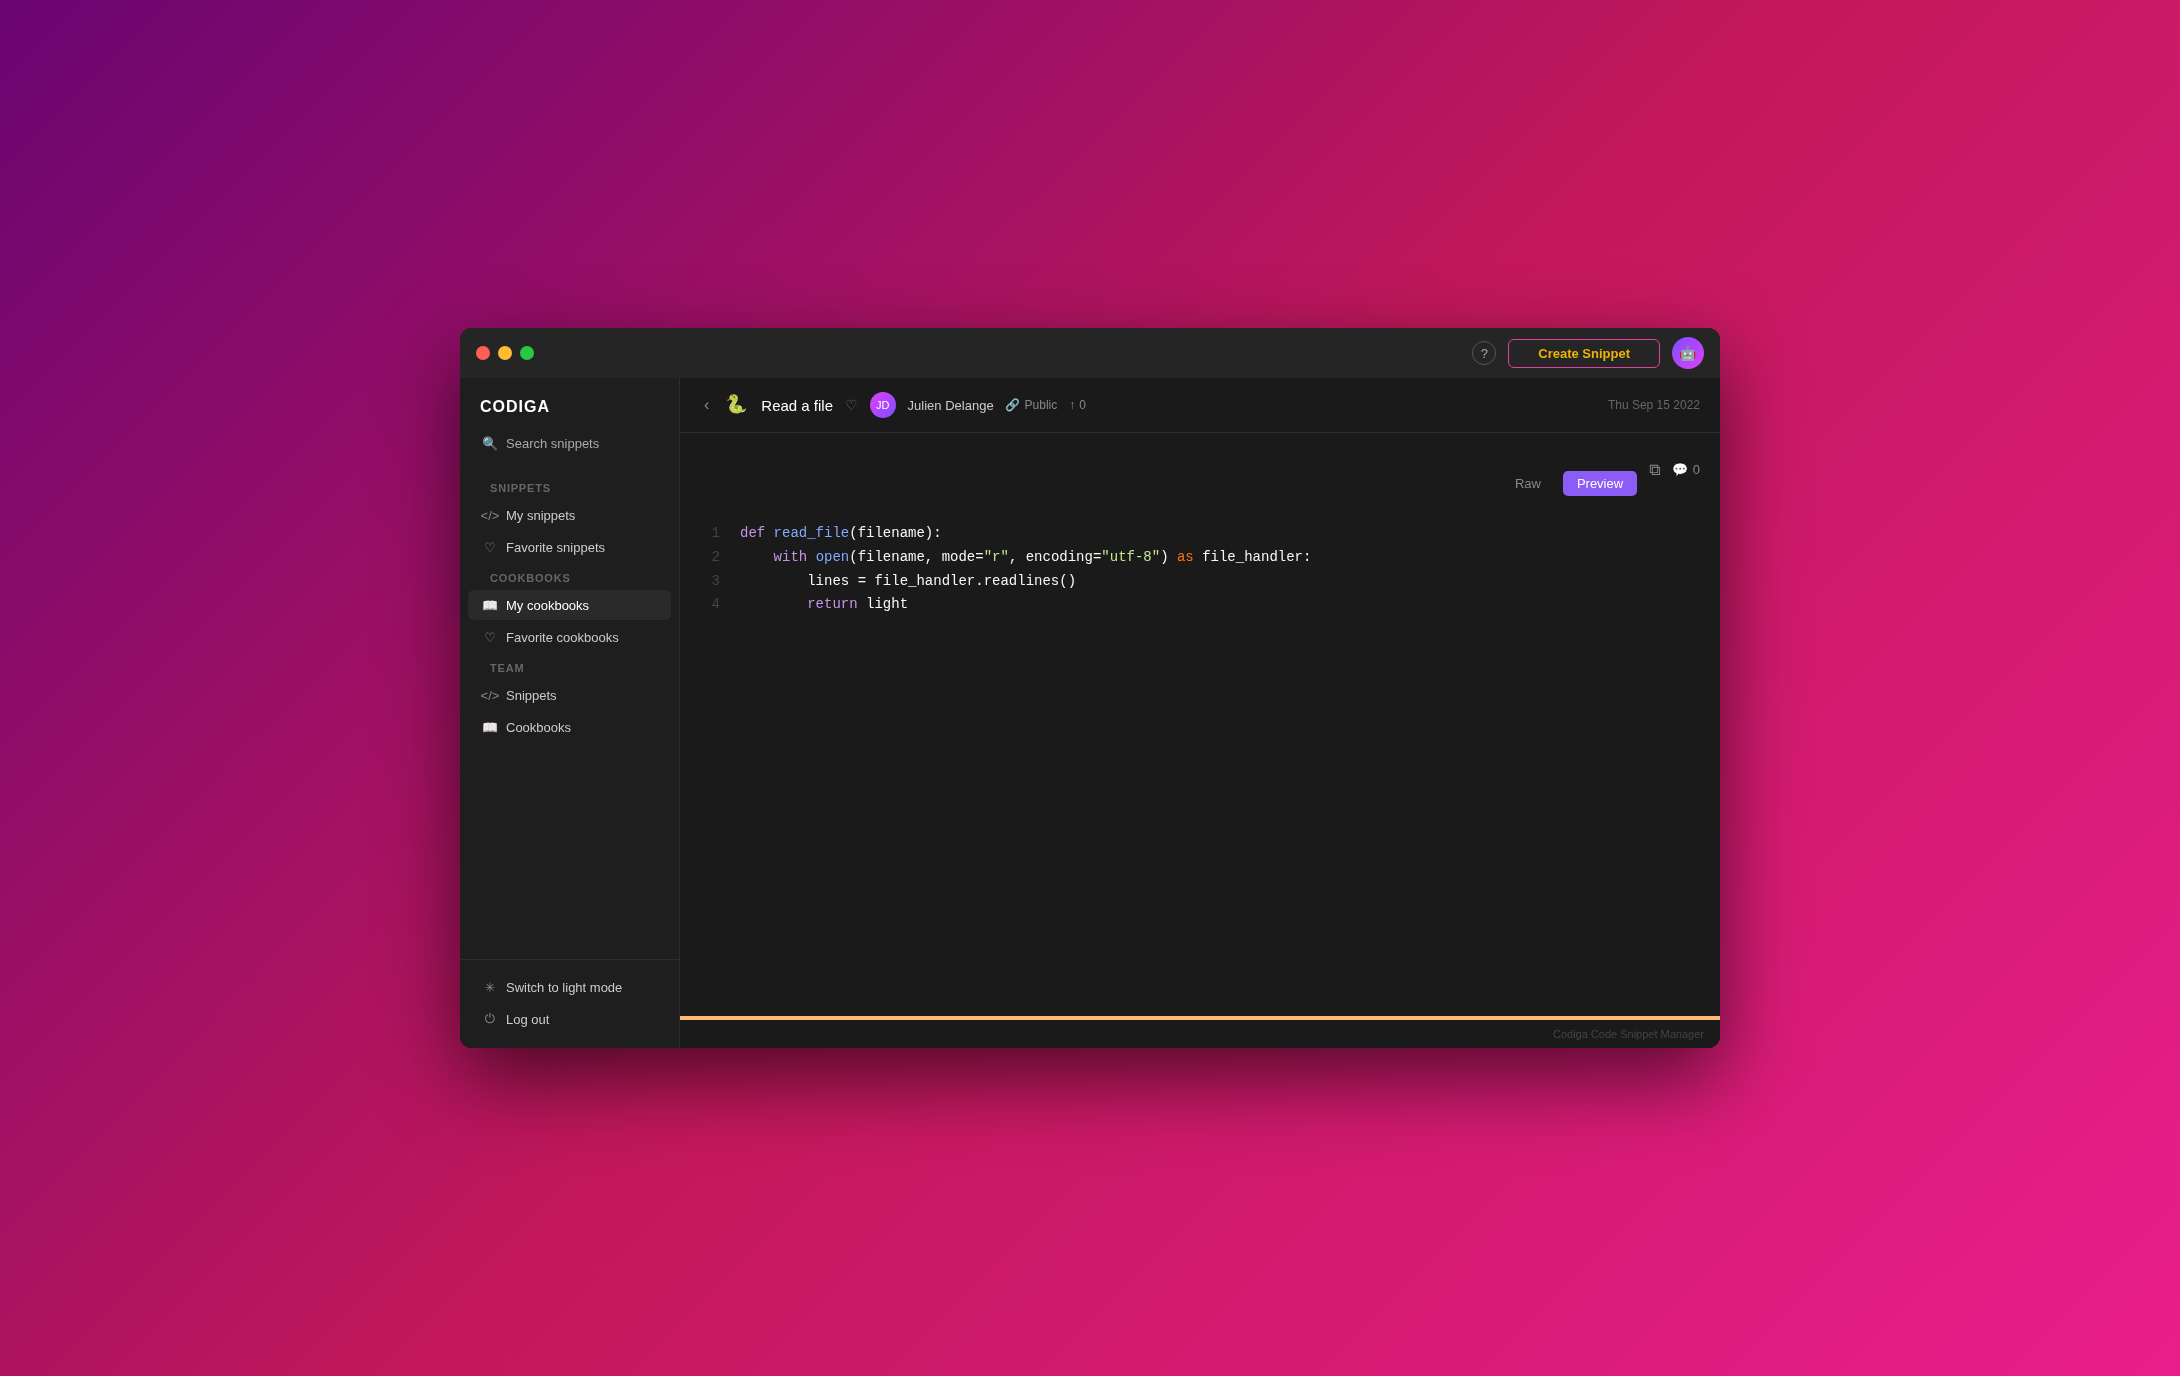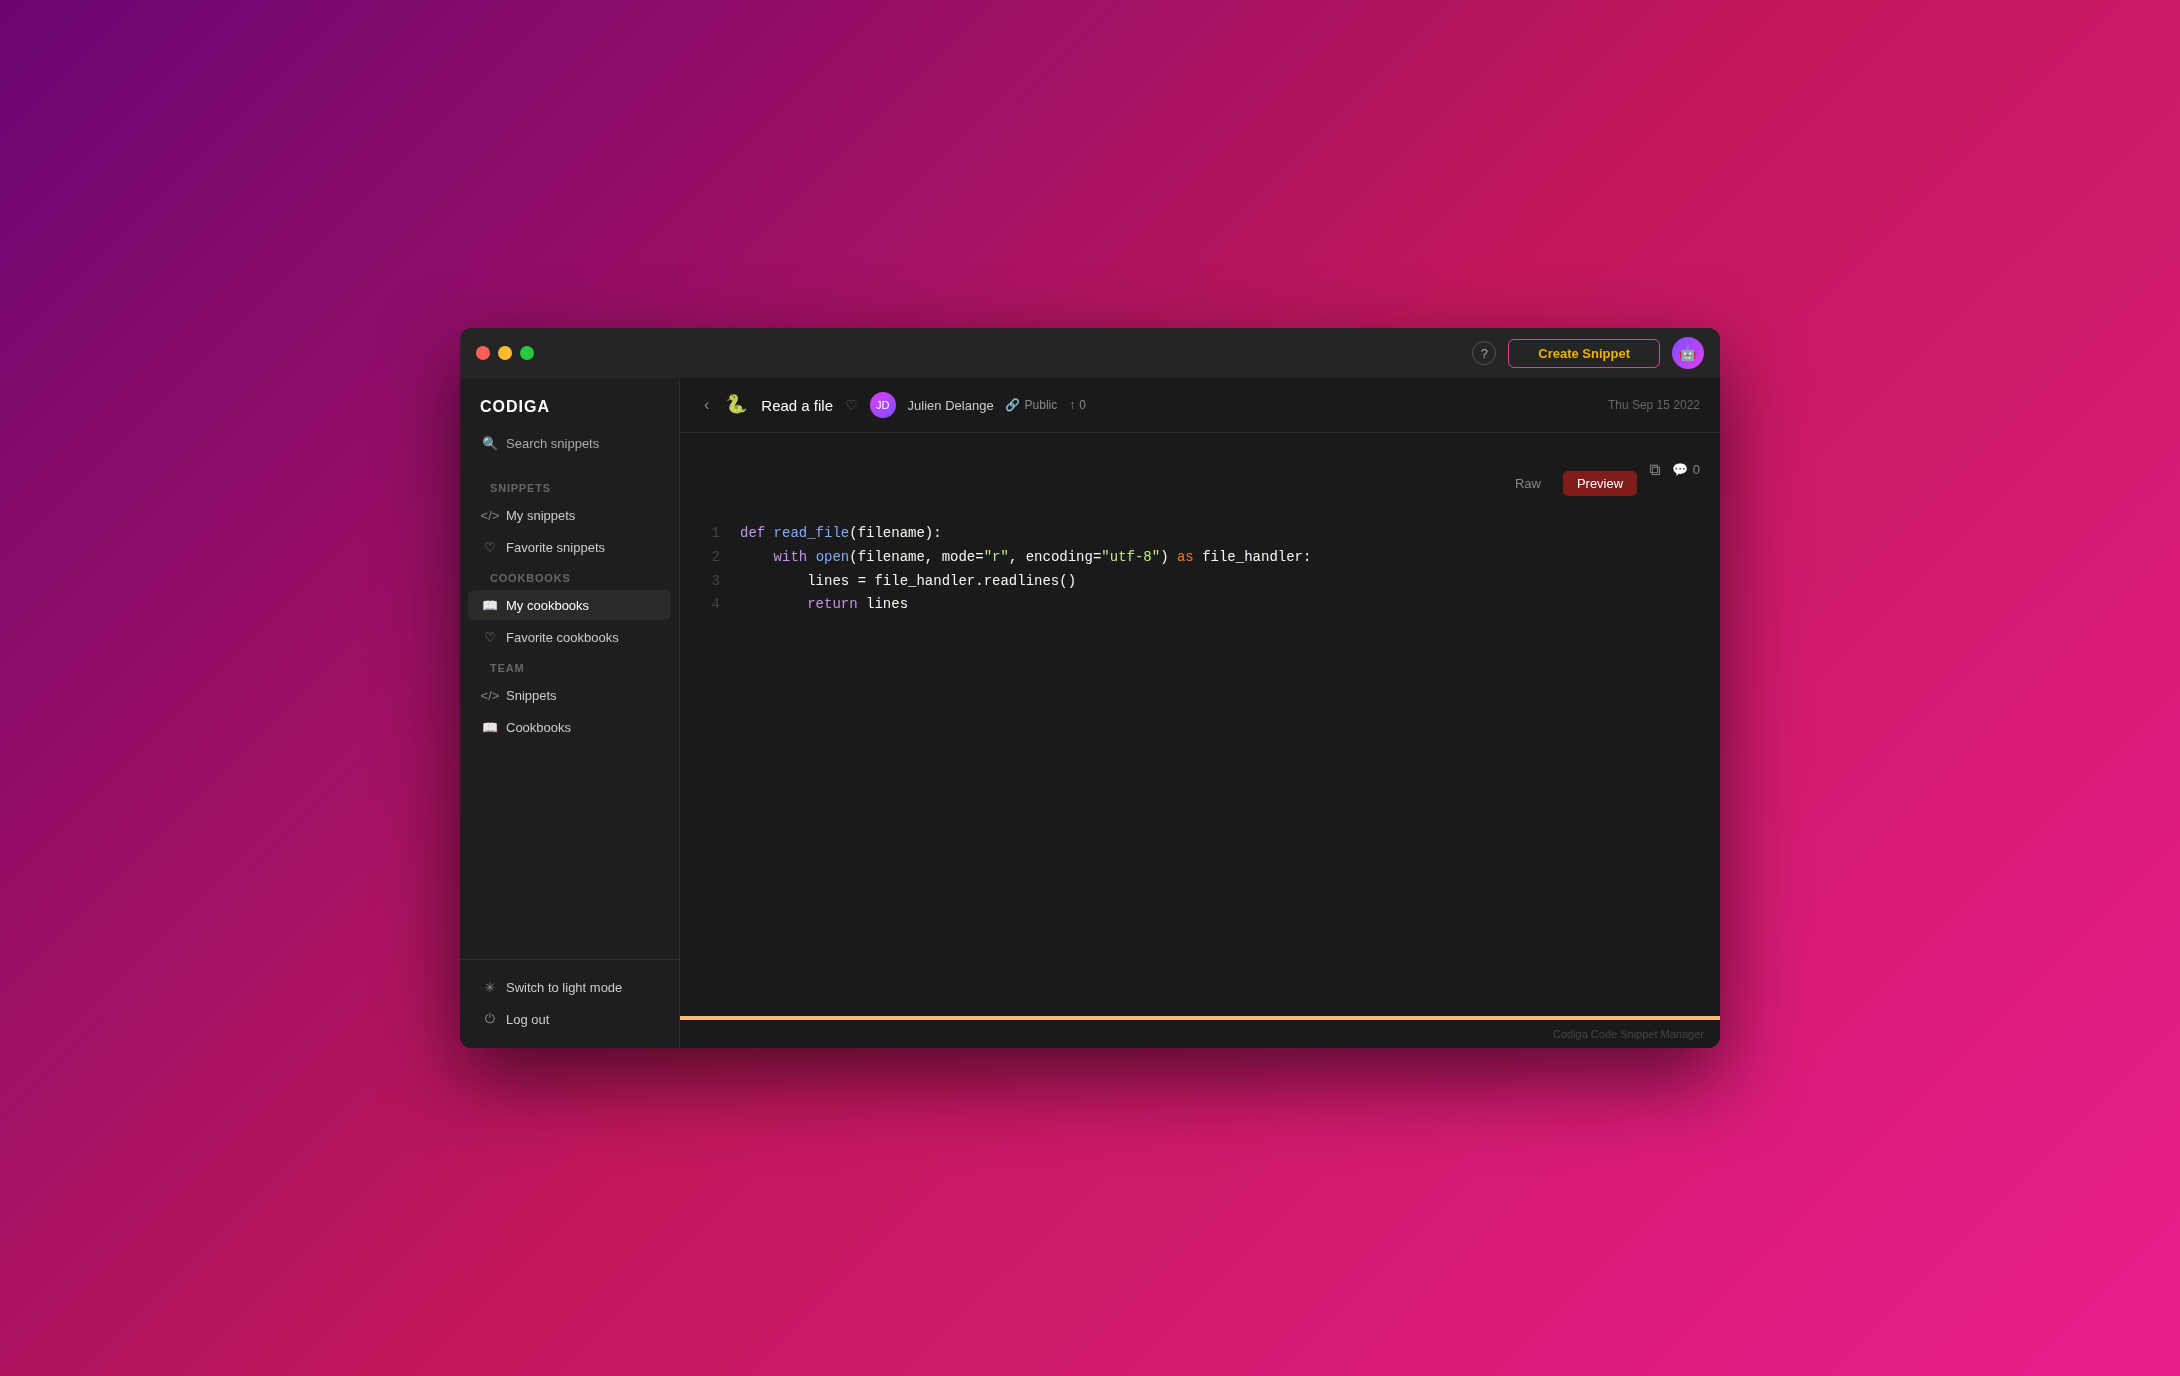--- a/index.html
+++ b/index.html
@@ -235,21 +235,21 @@
       padding: 5px 14px;
       border-radius: 5px;
       font-size: 13px;
       cursor: pointer;
       border: none;
       background: transparent;
       color: #888;
       margin-top: 28px;
     }
     .tab-btn.active {
-      background: #7f1d1d;
+      background: #8b5cf6;
       color: #fff;
     }
     .copy-icon {
       color: #888;
       font-size: 16px;
       cursor: pointer;
       padding: 4px;
     }
     .comment-area {
       display: flex;
@@ -415,21 +415,21 @@
         </div>
         <div class="code-line">
           <span class="line-num">3</span>
           <span class="code-text">
             &nbsp;&nbsp;&nbsp;&nbsp;&nbsp;&nbsp;&nbsp;&nbsp;<span class="var">lines = file_handler.readlines()</span>
           </span>
         </div>
         <div class="code-line">
           <span class="line-num">4</span>
           <span class="code-text">
-            &nbsp;&nbsp;&nbsp;&nbsp;&nbsp;&nbsp;&nbsp;&nbsp;<span class="kw-return">return</span><span class="var"> lines</span>
+            &nbsp;&nbsp;&nbsp;&nbsp;&nbsp;&nbsp;&nbsp;&nbsp;<span class="kw-return">return</span><span class="var"> light</span>
           </span>
         </div>
       </div>
 
       <div class="footer-label">Codiga Code Snippet Manager</div>
     </div>
   </div>
 </div>
 
 </body></html>

